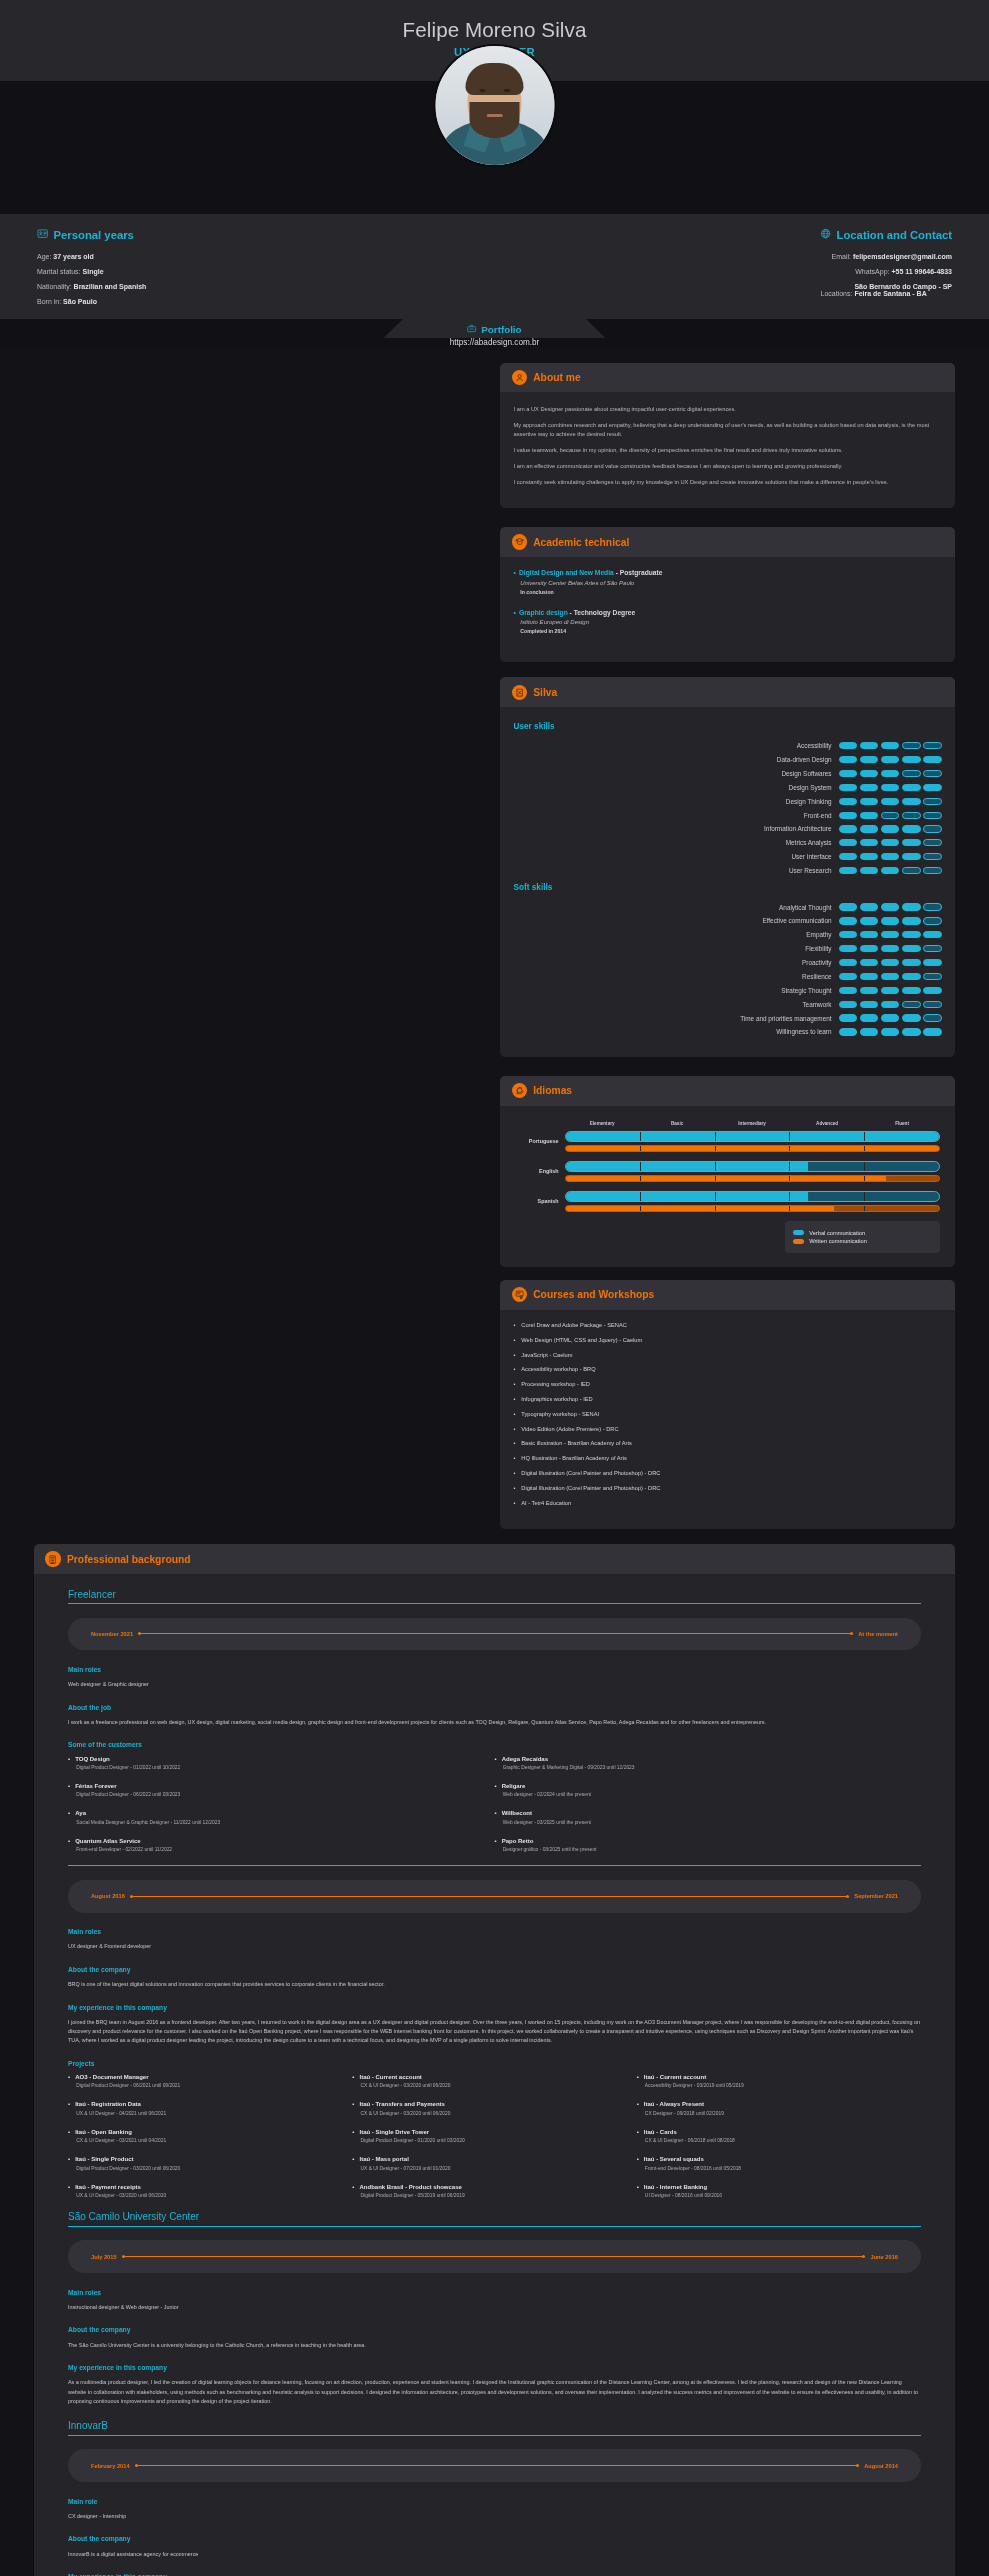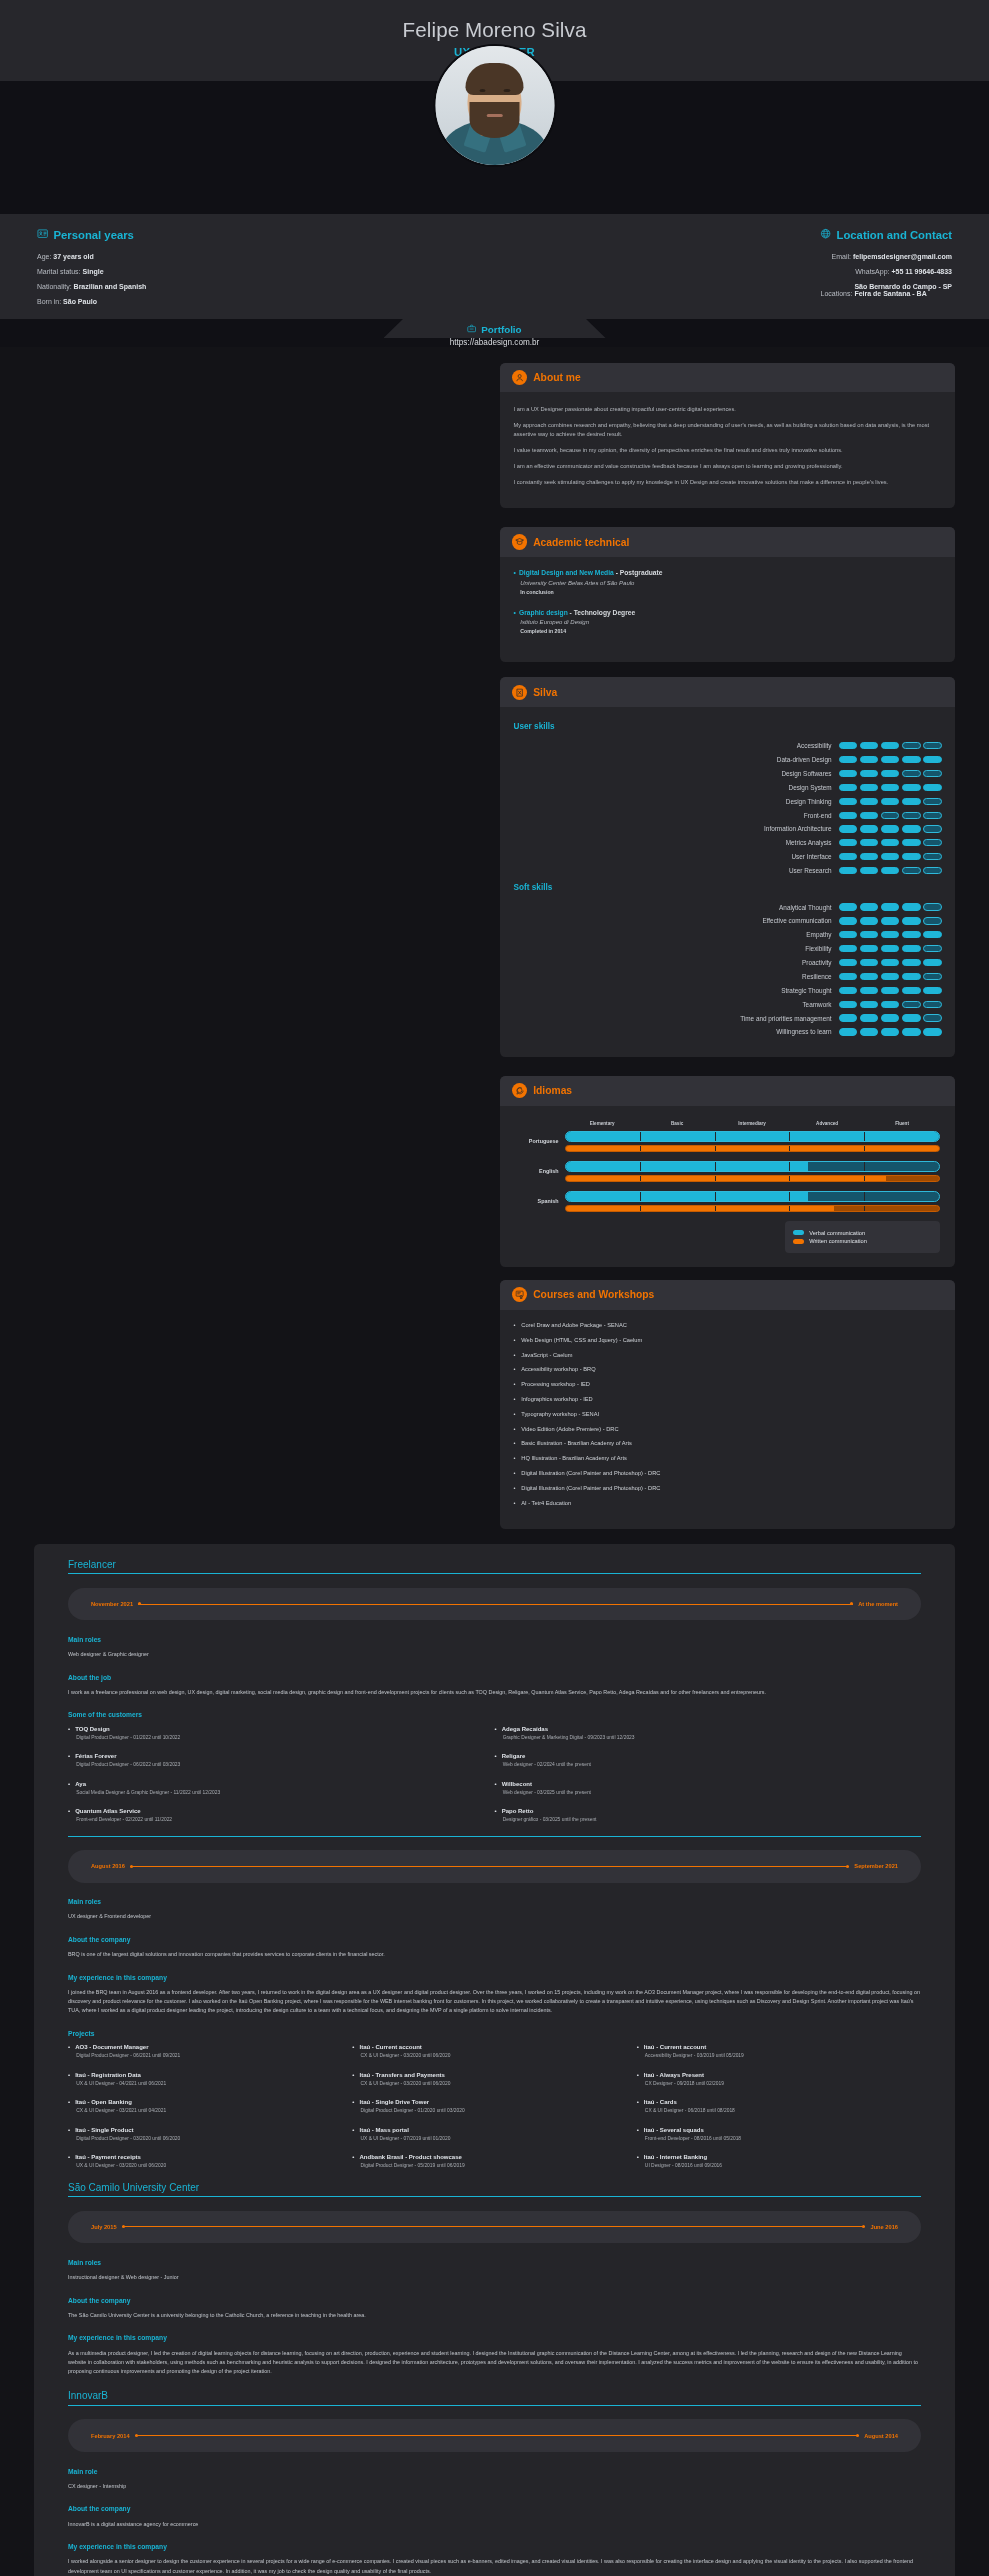--- a/index.html
+++ b/index.html
@@ -620,20 +620,29 @@
               <li>Digital Illustration (Corel Painter and Photoshop) - DRC</li>
               <li>AI - Tetr4 Education</li>
             </ul>
         </div>
       </div>
     </div>
   </div>
 
   <div style="padding:15.5px 34px 0">
     <div class="card">
+      <div class="card-head">
+        <span class="badge">
+          <svg width="9.3" height="9.3" viewBox="0 0 24 24" fill="none" stroke="#252529" stroke-width="1.7">
+            <rect x="5" y="2" width="14" height="20" rx="1.5"></rect>
+              <path d="M8 6h8M8 10h8M8 14h8M10 22v-4h4v4"></path>
+          </svg>
+        </span>
+        <span class="title">Professional background</span>
+      </div>
       <div class="wide" id="jobs">
           <div>
             <div class="jobname">Freelancer</div>
             <div class="rule"></div>
             <div class="timeline">
               <div class="tl">
                 <div class="d">November 2021</div>
                 <div class="line"></div>
                 <div class="d">At the moment</div>
               </div>

